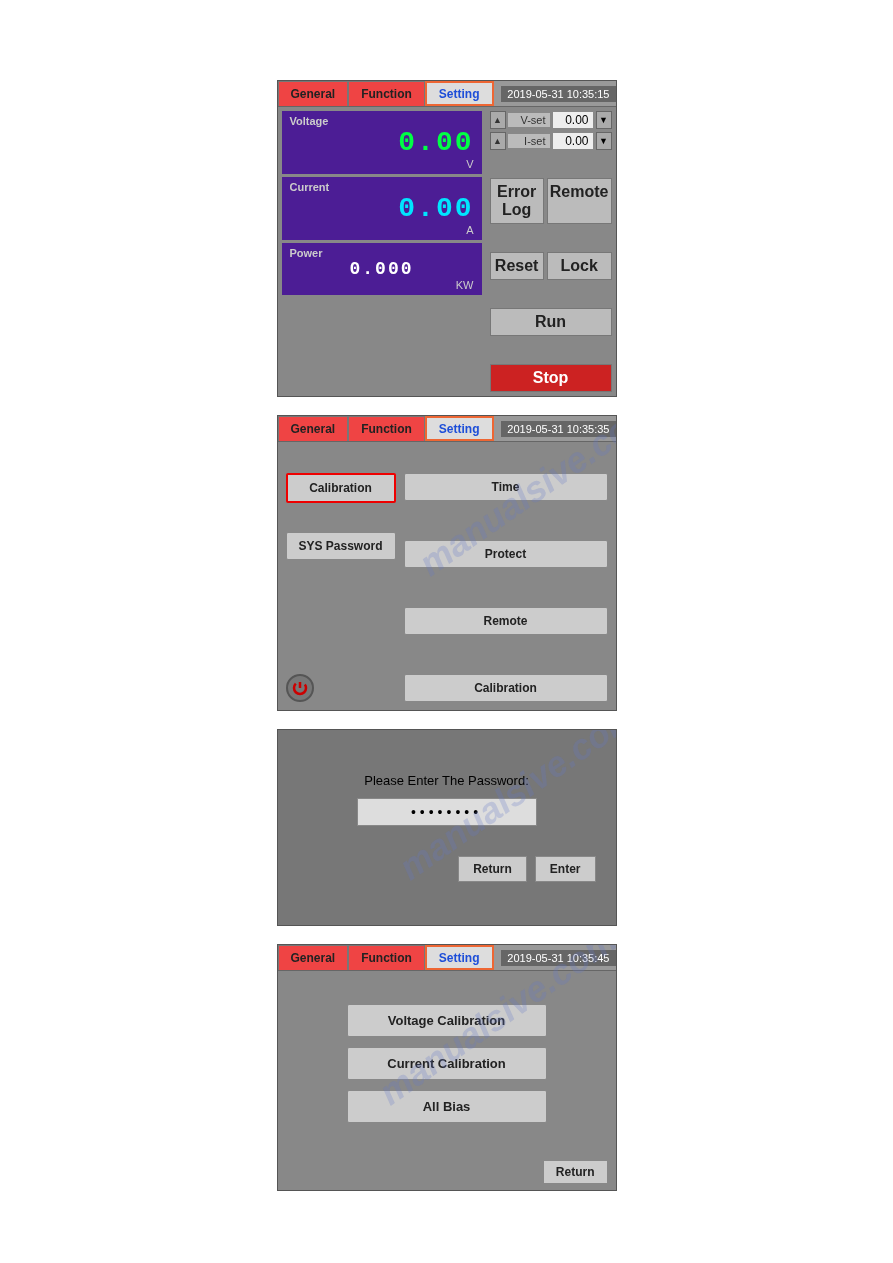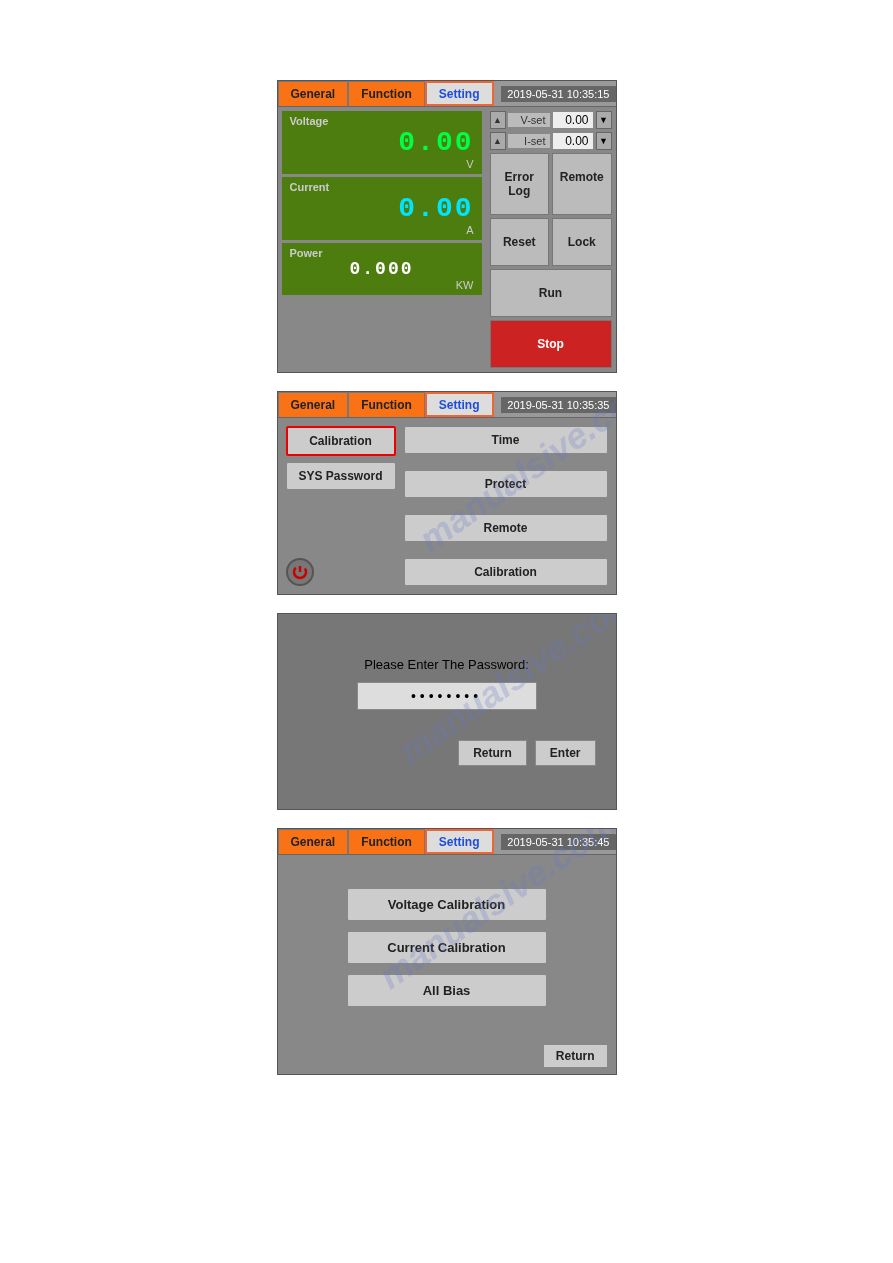--- a/index.html
+++ b/index.html
@@ -29,21 +29,21 @@
       background: #999;
       border-bottom: 1px solid #666;
       height: 26px;
     }
 
     .tab {
       padding: 3px 12px;
       font-size: 12px;
       font-weight: bold;
       color: #222;
-      background: #f97316;
+      background: #ef4444;
       border: 1px solid #777;
       border-bottom: none;
       cursor: pointer;
       height: 100%;
       display: flex;
       align-items: center;
     }
 
     .tab.active {
       background: #ddd;
@@ -66,21 +66,21 @@
       background: #888;
     }
 
     .display-area {
       flex: 1;
       background: #888;
       padding: 4px;
     }
 
     .display-row {
-      background: #4d7c0f;
+      background: #4c1d95;
       margin-bottom: 3px;
       padding: 4px 8px;
       position: relative;
     }
 
     .display-label {
       color: #ccc;
       font-size: 11px;
       font-weight: bold;
     }
@@ -179,26 +179,27 @@
 
     .ctrl-btns {
       display: grid;
       grid-template-columns: 1fr 1fr;
       gap: 3px;
     }
 
     .ctrl-btn {
       background: #bbb;
       border: 1px solid #777;
-      font-size: 12px;
-      font-weight: bold;
-      padding: 16px 2px;
+      font-size: 16px;
+      font-weight: bold;
+      padding: 4px 2px;
       cursor: pointer;
       text-align: center;
       color: #222;
+      margin-top: 25px;
     }
 
     .ctrl-btn.run {
       grid-column: 1 / -1;
       background: #bbb;
     }
 
     .ctrl-btn.stop {
       grid-column: 1 / -1;
       background: #cc2222;
@@ -231,20 +232,21 @@
     .menu-btn {
       background: #ccc;
       border: 1px solid #888;
       padding: 6px 8px;
       font-size: 12px;
       font-weight: bold;
       text-align: center;
       cursor: pointer;
       color: #222;
       border-radius: 2px;
+      margin-top: 23px;
     }
 
     .menu-btn.active-red {
       border: 2px solid #e00;
       background: #ccc;
     }
 
     .bottom-left {
       margin-top: auto;
     }

